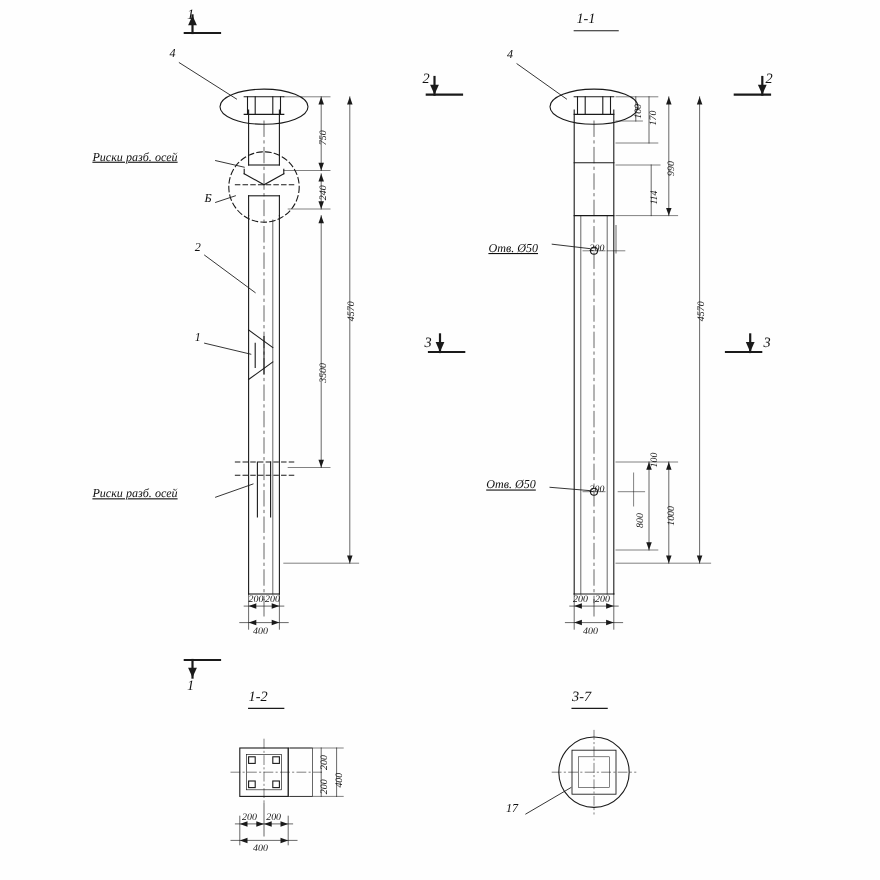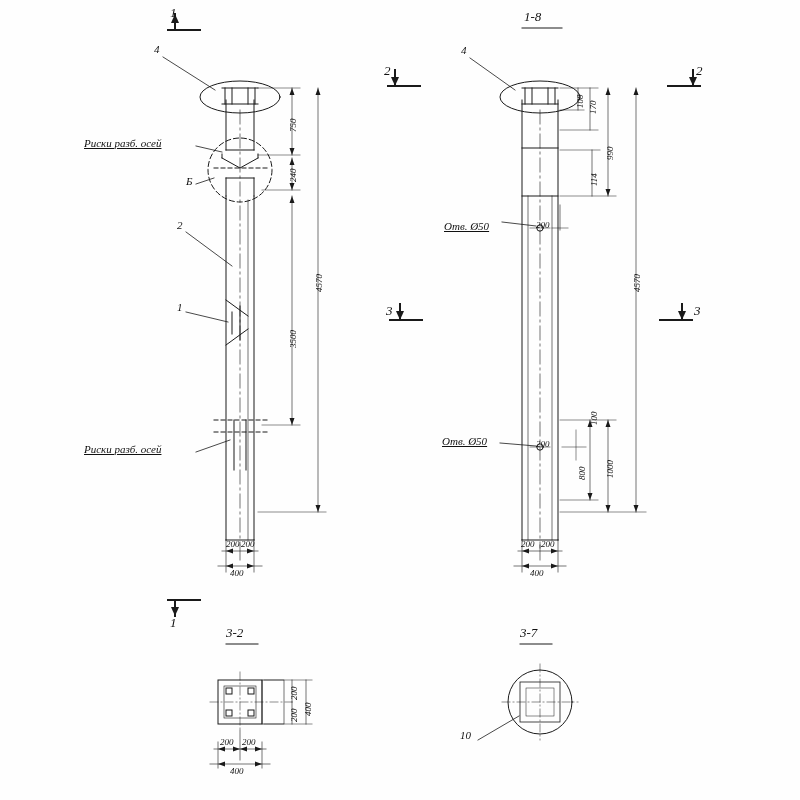--- a/index.html
+++ b/index.html
@@ -365,21 +365,21 @@
   <div class="lbl med u" style="left:84px; top:444px;">Риски разб. осей</div>
 
   <div class="lbl tiny vert" style="left:289px; top:132px;">750</div>
   <div class="lbl tiny vert" style="left:289px; top:182px;">240</div>
   <div class="lbl tiny vert" style="left:289px; top:348px;">3500</div>
   <div class="lbl tiny vert" style="left:315px; top:292px;">4570</div>
   <div class="lbl tiny" style="left:226px; top:540px;">200</div>
   <div class="lbl tiny" style="left:241px; top:540px;">200</div>
   <div class="lbl tiny" style="left:230px; top:569px;">400</div>
 
-  <div class="lbl big" style="left:524px; top:10px;">1-8</div>
+  <div class="lbl big" style="left:524px; top:10px;">1-1</div>
 
   <div class="lbl big" style="left:384px; top:64px;">2</div>
   <div class="lbl big" style="left:696px; top:64px;">2</div>
   <div class="lbl big" style="left:386px; top:304px;">3</div>
   <div class="lbl big" style="left:694px; top:304px;">3</div>
 
   <div class="lbl med" style="left:461px; top:45px;">4</div>
 
   <div class="lbl med u" style="left:444px; top:221px;">Отв. Ø50</div>
   <div class="lbl med u" style="left:442px; top:436px;">Отв. Ø50</div>
@@ -391,24 +391,24 @@
   <div class="lbl tiny" style="left:536px; top:221px;">200</div>
   <div class="lbl tiny vert" style="left:633px; top:292px;">4570</div>
   <div class="lbl tiny" style="left:536px; top:440px;">200</div>
   <div class="lbl tiny vert" style="left:590px; top:425px;">100</div>
   <div class="lbl tiny vert" style="left:578px; top:480px;">800</div>
   <div class="lbl tiny vert" style="left:606px; top:478px;">1000</div>
   <div class="lbl tiny" style="left:521px; top:540px;">200</div>
   <div class="lbl tiny" style="left:541px; top:540px;">200</div>
   <div class="lbl tiny" style="left:530px; top:569px;">400</div>
 
-  <div class="lbl big" style="left:226px; top:626px;">3-2</div>
+  <div class="lbl big" style="left:226px; top:626px;">1-2</div>
   <div class="lbl tiny vert" style="left:290px; top:700px;">200</div>
   <div class="lbl tiny vert" style="left:290px; top:722px;">200</div>
   <div class="lbl tiny vert" style="left:304px; top:716px;">400</div>
   <div class="lbl tiny" style="left:220px; top:738px;">200</div>
   <div class="lbl tiny" style="left:242px; top:738px;">200</div>
   <div class="lbl tiny" style="left:230px; top:767px;">400</div>
 
   <div class="lbl big" style="left:520px; top:626px;">3-7</div>
-  <div class="lbl med" style="left:460px; top:730px;">10</div>
+  <div class="lbl med" style="left:460px; top:730px;">17</div>
 
 </div>
 
 </body></html>

